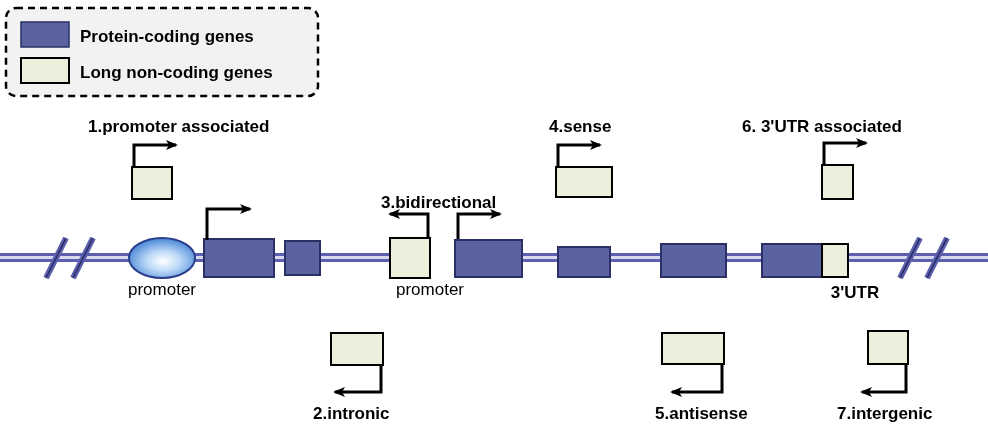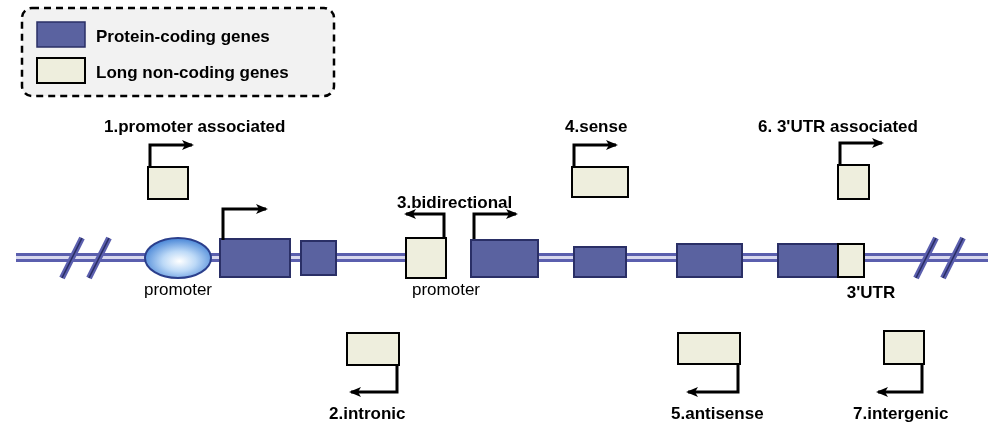--- a/index.html
+++ b/index.html
@@ -9,21 +9,21 @@
   }
   body {
     width: 988px;
     height: 428px;
     position: relative;
     overflow: hidden;
     font-family: "Liberation Sans", sans-serif;
   }
   #diagram-root {
     position: absolute;
-    left: 16px;
+    left: 0;
     top: 0;
     width: 808px;
     height: 428px;
   }
   svg text {
     font-family: "Liberation Sans", sans-serif;
     fill: #000000;
   }
   .lbl-bold {
     font-size: 17px;

